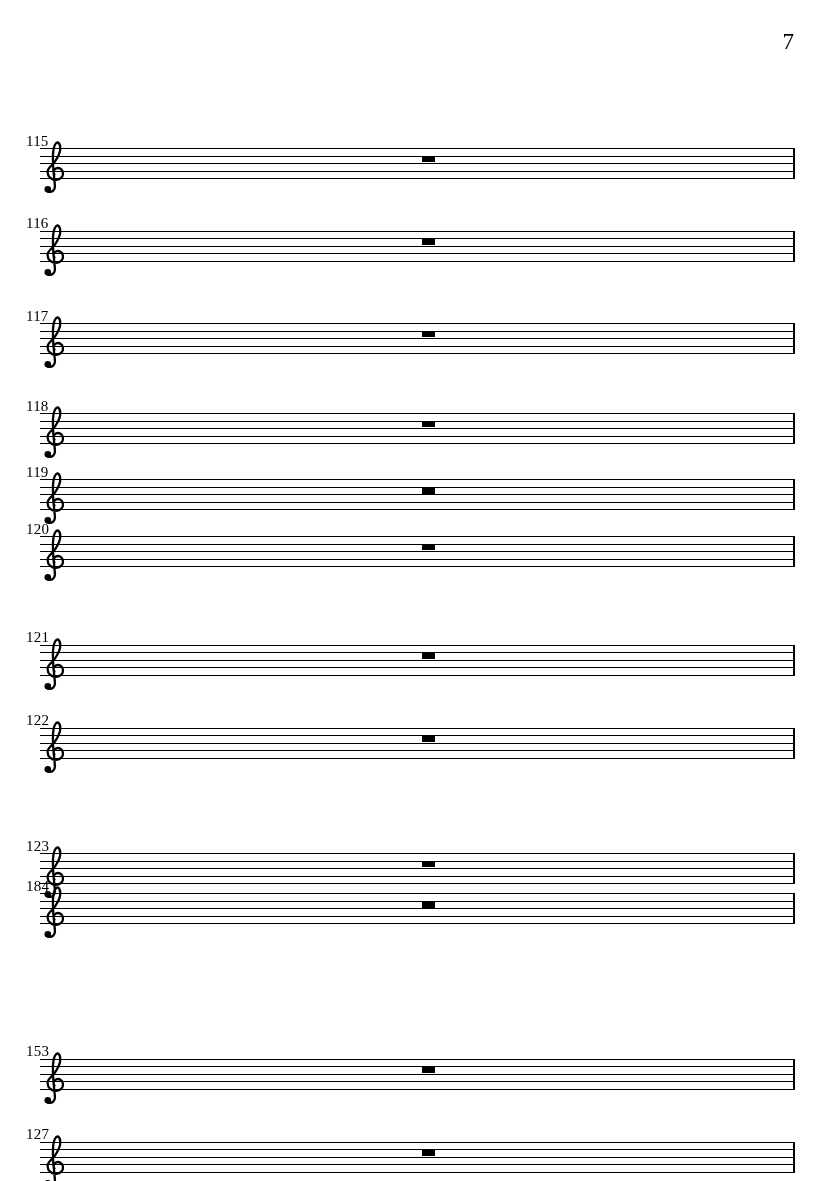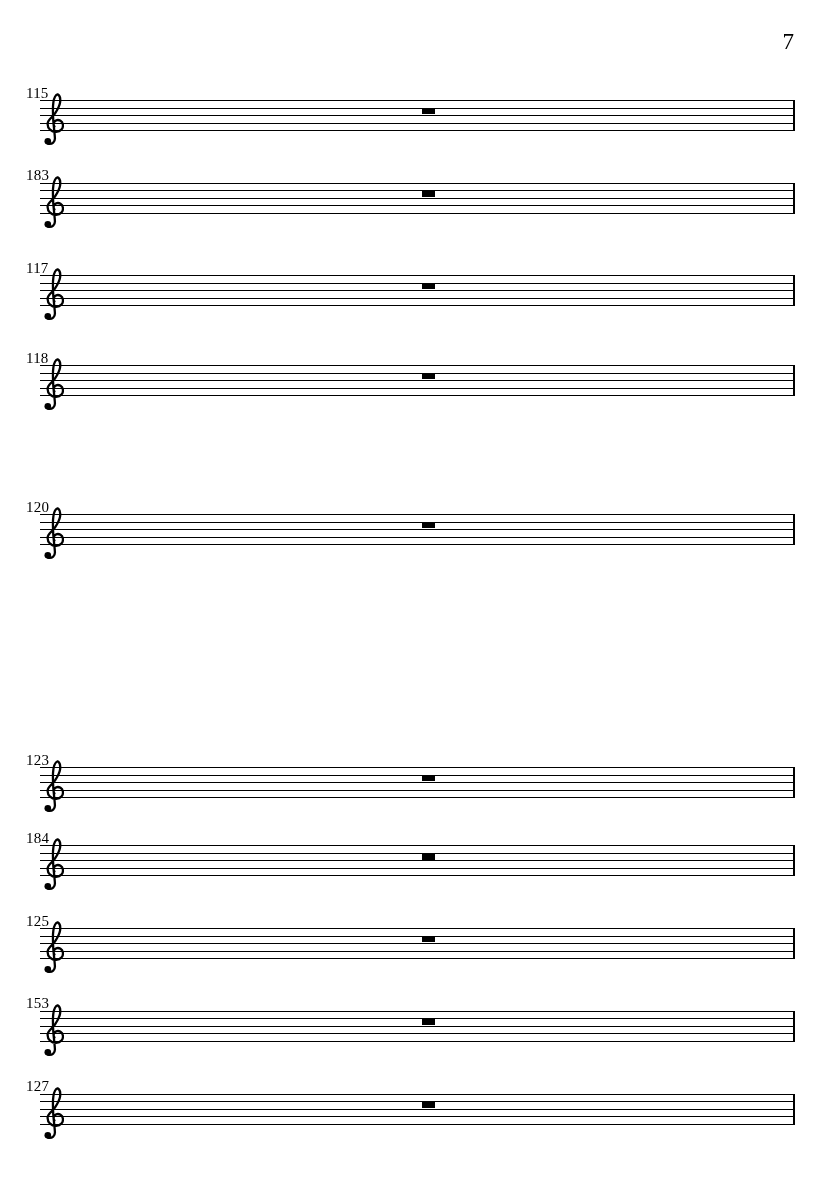--- a/index.html
+++ b/index.html
@@ -15,21 +15,21 @@
     background: #ffffff;
     overflow: hidden;
   }
   .page-number {
     position: absolute;
     top: 30px; right: 41px;
     font-size: 23px; line-height: 1;
   }
   .system {
     position: absolute;
-    left: 40px; width: 755px; height: 46px;
+    left: 40px; width: 755px; height: 46px; margin-top: 48px;
   }
   .measure-number {
     position: absolute;
     left: -14px; top: -12.5px;
     font-size: 15px; line-height: 11px;
     letter-spacing: 0.2px;
   }
   .sl {
     position: absolute; left: 0; right: 0;
     height: 1.2px; background: #000;
@@ -92,21 +92,21 @@
       <i class="sl"></i>
       <i class="sl"></i>
     <svg class="clef">
         <use href="#treble-clef"></use>
       </svg>
     <div class="rest"></div>
     <div class="barline"></div>
   </div>
 
   <div class="system" style="top:182.8px">
-    <div class="measure-number">183</div>
+    <div class="measure-number">116</div>
     <i class="sl"></i>
       <i class="sl"></i>
       <i class="sl"></i>
       <i class="sl"></i>
       <i class="sl"></i>
     <svg class="clef">
         <use href="#treble-clef"></use>
       </svg>
     <div class="rest"></div>
     <div class="barline"></div>
@@ -133,38 +133,77 @@
       <i class="sl"></i>
       <i class="sl"></i>
       <i class="sl"></i>
     <svg class="clef">
         <use href="#treble-clef"></use>
       </svg>
     <div class="rest"></div>
     <div class="barline"></div>
   </div>
 
-
-  <div class="system" style="top:514px">
+  <div class="system" style="top:431.2px">
+    <div class="measure-number">119</div>
+    <i class="sl"></i>
+      <i class="sl"></i>
+      <i class="sl"></i>
+      <i class="sl"></i>
+      <i class="sl"></i>
+    <svg class="clef">
+        <use href="#treble-clef"></use>
+      </svg>
+    <div class="rest"></div>
+    <div class="barline"></div>
+  </div>
+
+  <div class="system" style="top:488px">
     <div class="measure-number">120</div>
     <i class="sl"></i>
       <i class="sl"></i>
       <i class="sl"></i>
       <i class="sl"></i>
       <i class="sl"></i>
     <svg class="clef">
         <use href="#treble-clef"></use>
       </svg>
     <div class="rest"></div>
     <div class="barline"></div>
   </div>
 
-
-
-  <div class="system" style="top:767px">
+  <div class="system" style="top:596.8px">
+    <div class="measure-number">121</div>
+    <i class="sl"></i>
+      <i class="sl"></i>
+      <i class="sl"></i>
+      <i class="sl"></i>
+      <i class="sl"></i>
+    <svg class="clef">
+        <use href="#treble-clef"></use>
+      </svg>
+    <div class="rest"></div>
+    <div class="barline"></div>
+  </div>
+
+  <div class="system" style="top:679.6px">
+    <div class="measure-number">122</div>
+    <i class="sl"></i>
+      <i class="sl"></i>
+      <i class="sl"></i>
+      <i class="sl"></i>
+      <i class="sl"></i>
+    <svg class="clef">
+        <use href="#treble-clef"></use>
+      </svg>
+    <div class="rest"></div>
+    <div class="barline"></div>
+  </div>
+
+  <div class="system" style="top:805px">
     <div class="measure-number">123</div>
     <i class="sl"></i>
       <i class="sl"></i>
       <i class="sl"></i>
       <i class="sl"></i>
       <i class="sl"></i>
     <svg class="clef">
         <use href="#treble-clef"></use>
       </svg>
     <div class="rest"></div>
@@ -178,33 +217,20 @@
       <i class="sl"></i>
       <i class="sl"></i>
       <i class="sl"></i>
     <svg class="clef">
         <use href="#treble-clef"></use>
       </svg>
     <div class="rest"></div>
     <div class="barline"></div>
   </div>
 
-  <div class="system" style="top:928px">
-    <div class="measure-number">125</div>
-    <i class="sl"></i>
-      <i class="sl"></i>
-      <i class="sl"></i>
-      <i class="sl"></i>
-      <i class="sl"></i>
-    <svg class="clef">
-        <use href="#treble-clef"></use>
-      </svg>
-    <div class="rest"></div>
-    <div class="barline"></div>
-  </div>
 
   <div class="system" style="top:1010.8px">
     <div class="measure-number">153</div>
     <i class="sl"></i>
       <i class="sl"></i>
       <i class="sl"></i>
       <i class="sl"></i>
       <i class="sl"></i>
     <svg class="clef">
         <use href="#treble-clef"></use>

